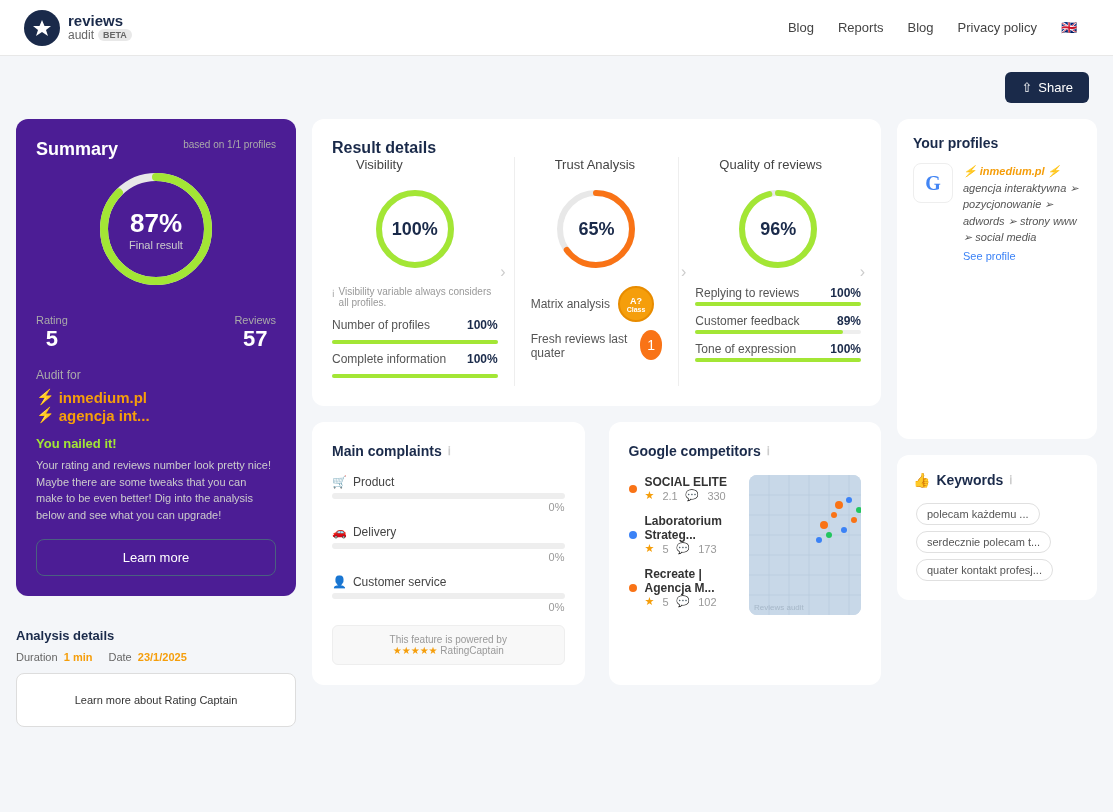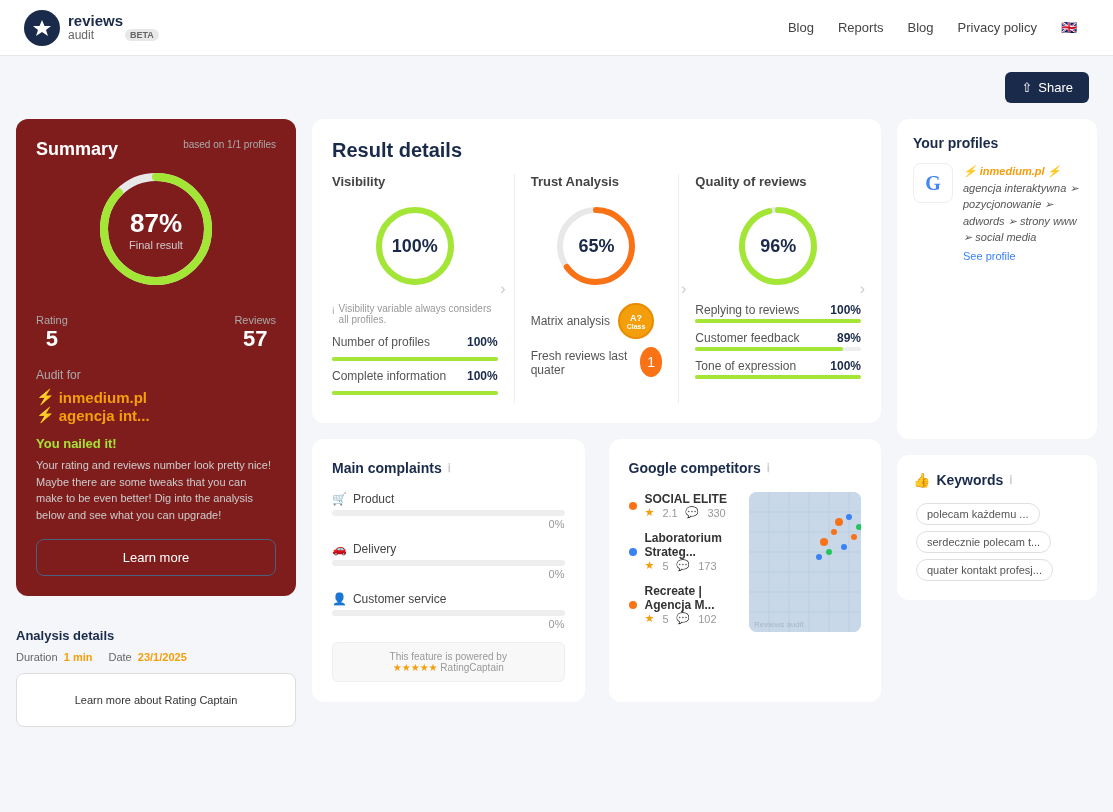--- a/index.html
+++ b/index.html
@@ -5,33 +5,33 @@
     * { box-sizing: border-box; margin: 0; padding: 0; }
     body { font-family: -apple-system, BlinkMacSystemFont, 'Segoe UI', Arial, sans-serif; background: #f4f6f9; color: #333; font-size: 13px; }
 
     
     .header { background: #fff; padding: 0 24px; height: 56px; display: flex; align-items: center; justify-content: space-between; border-bottom: 1px solid #e8e8e8; }
     .logo { display: flex; align-items: center; gap: 8px; }
     .logo-icon { width: 36px; height: 36px; background: #1a2a4a; border-radius: 50%; display: flex; align-items: center; justify-content: center; color: #fff; font-size: 16px; }
     .logo-text { display: flex; flex-direction: column; }
     .logo-title { font-size: 15px; font-weight: 700; color: #1a2a4a; line-height: 1; }
     .logo-subtitle { font-size: 12px; color: #666; display: flex; align-items: center; gap: 4px; }
-    .beta-badge { background: #e8e8e8; color: #666; font-size: 9px; padding: 1px 5px; border-radius: 6px; font-weight: 600; margin-left: 27px; }
+    .beta-badge { background: #e8e8e8; color: #666; font-size: 9px; padding: 1px 5px; border-radius: 6px; font-weight: 600; }
     .nav { display: flex; align-items: center; gap: 24px; }
     .nav a { color: #444; text-decoration: none; font-size: 13px; }
 
     
     .toolbar { padding: 16px 24px; display: flex; justify-content: flex-end; }
     .share-btn { background: #1a2a4a; color: #fff; border: none; padding: 8px 16px; border-radius: 6px; cursor: pointer; font-size: 13px; display: flex; align-items: center; gap: 6px; }
 
     
     .main { padding: 0 16px 24px 16px; display: grid; grid-template-columns: 280px 1fr 200px; gap: 16px; max-width: 1113px; }
     
     
-    .summary-panel { background: #7f1d1d; border-radius: 12px; padding: 20px; color: #fff; }
+    .summary-panel { background: #4c1d95; border-radius: 12px; padding: 20px; color: #fff; }
     .summary-title { font-size: 18px; font-weight: 700; margin-bottom: 4px; }
     .based-on { font-size: 10px; color: #aaa; text-align: right; margin-bottom: 12px; }
     .circle-rating { position: relative; display: flex; align-items: center; justify-content: center; margin-bottom: 12px; }
     .circle-svg { width: 130px; height: 130px; }
     .circle-center { position: absolute; text-align: center; }
     .circle-percent { font-size: 26px; font-weight: 800; color: #fff; }
     .circle-label { font-size: 11px; color: #ccc; }
     .rating-reviews { display: flex; justify-content: space-between; margin-bottom: 16px; }
     .rating-col { text-align: center; }
     .rating-col .label { font-size: 11px; color: #aaa; }
@@ -45,23 +45,23 @@
     .learn-btn { width: 100%; background: transparent; border: 1px solid #4a6080; color: #fff; padding: 10px; border-radius: 8px; cursor: pointer; font-size: 13px; }
     .analysis-details { padding-top: 16px; }
     .analysis-title { font-size: 13px; font-weight: 700; color: #1a2a4a; margin-bottom: 8px; }
     .analysis-meta { display: flex; gap: 16px; font-size: 11px; color: #666; margin-bottom: 10px; }
     .analysis-meta span { color: #f59e0b; font-weight: 600; }
     .rating-captain-btn { width: 100%; background: #fff; border: 1px solid #ddd; color: #333; padding: 20px; border-radius: 8px; cursor: pointer; font-size: 11px; }
 
     
     .center-panel { display: flex; flex-direction: column; gap: 16px; }
     .result-card { background: #fff; border-radius: 12px; padding: 20px; }
-    .result-title { font-size: 20px; font-weight: 700; margin-bottom: 12px; color: #1a2a4a; }
+    .result-title { font-size: 16px; font-weight: 700; margin-bottom: 0; color: #1a2a4a; }
     .result-cols { display: grid; grid-template-columns: 1fr 1fr 1fr; gap: 16px; }
-    .result-col-header { font-size: 13px; font-weight: 700; color: #444; margin-bottom: 12px; }
+    .result-col-header { font-size: 13px; font-weight: 400; color: #444; margin-bottom: 12px; margin-left: 24px; }
     .circle-small { position: relative; display: flex; align-items: center; justify-content: center; margin-bottom: 12px; }
     .circle-small svg { width: 90px; height: 90px; }
     .circle-small-center { position: absolute; text-align: center; }
     .circle-small-percent { font-size: 18px; font-weight: 800; color: #1a2a4a; }
     .nav-arrow { position: absolute; right: -10px; top: 50%; transform: translateY(-50%); color: #ccc; font-size: 16px; cursor: pointer; }
     .visibility-note { font-size: 10px; color: #999; display: flex; align-items: flex-start; gap: 4px; margin-top: 4px; }
     .metric-row { display: flex; justify-content: space-between; align-items: center; margin-bottom: 8px; }
     .metric-label { font-size: 12px; color: #555; }
     .metric-value { font-size: 12px; font-weight: 700; color: #1a2a4a; }
     .progress-bar { height: 4px; background: #eee; border-radius: 2px; margin-top: 2px; margin-bottom: 8px; }

